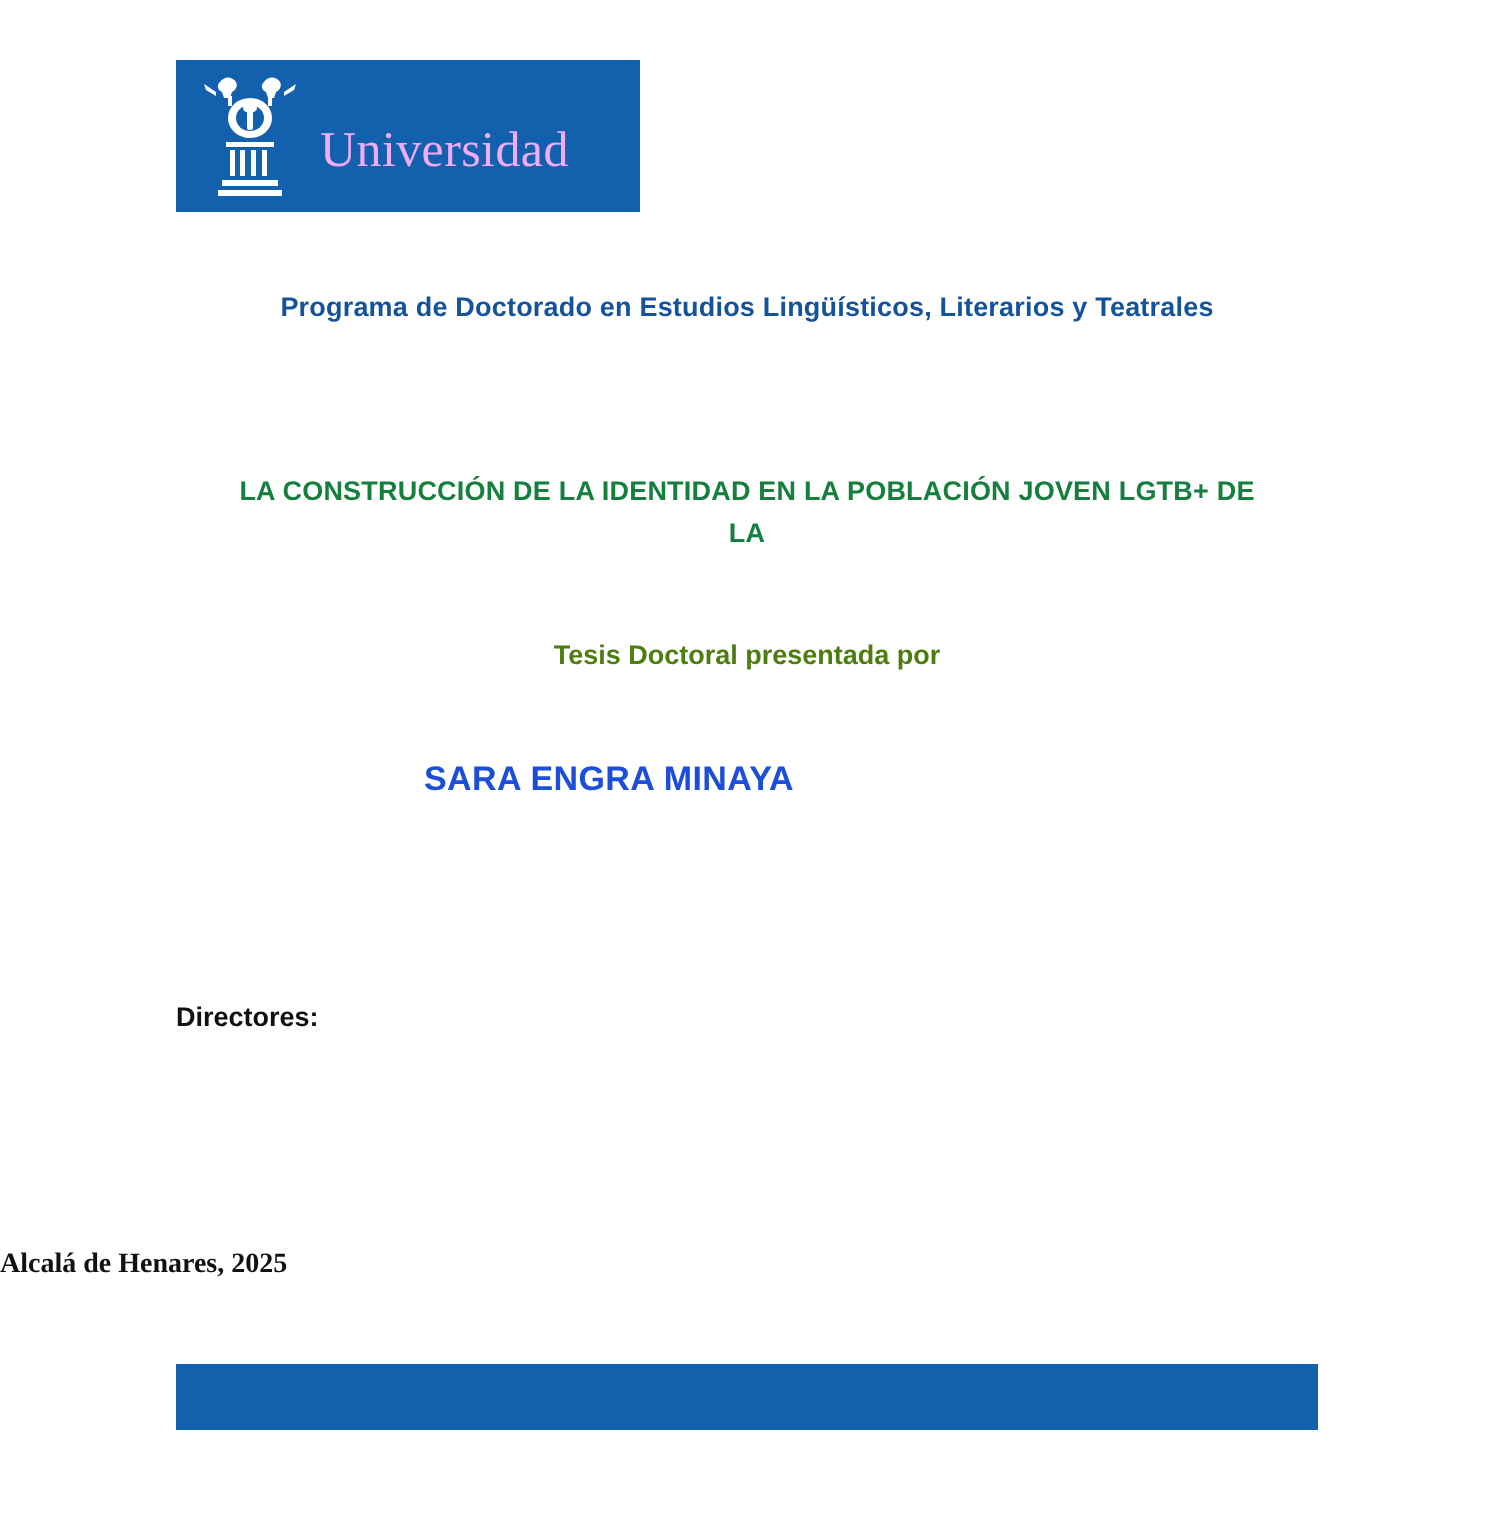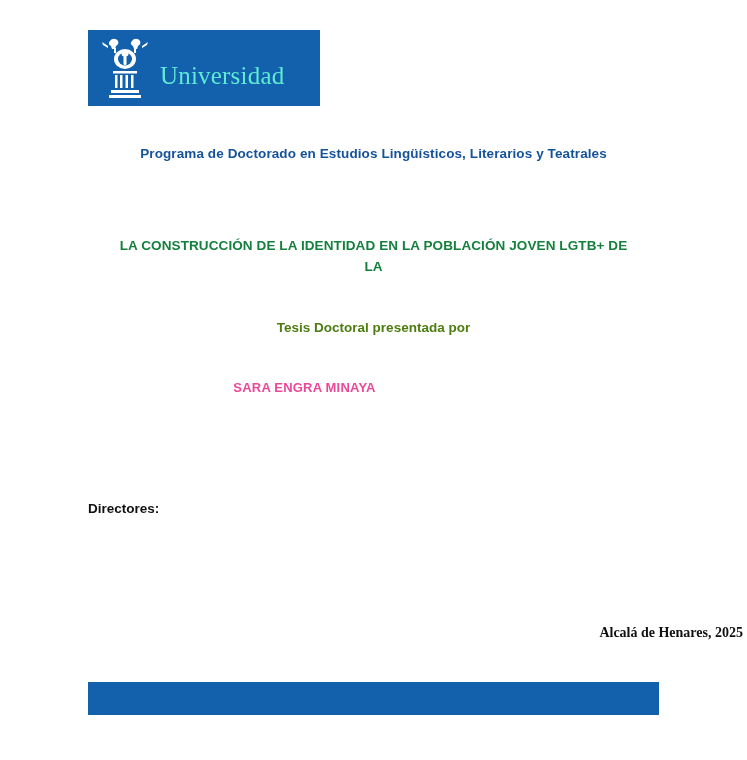--- a/index.html
+++ b/index.html
@@ -37,21 +37,21 @@
     padding-left: 8px;
   }
   .logo-crest {
     width: 58px;
     height: 68px;
     flex: 0 0 58px;
     position: relative;
   }
   .logo-text {
     margin-left: 6px;
-    color: #5eead4;
+    color: #f0abfc;
     font-family: "Liberation Serif", serif;
     line-height: 1.05;
     margin-top: 16px;
   }
   .logo-text .l1 {
     display: block;
     font-size: 25px;
     letter-spacing: 0.2px;
   }
   .logo-text .l2 {
@@ -101,22 +101,22 @@
   }
 
   .author {
     position: absolute;
     left: 0;
     top: 380px;
     width: 609px;
     text-align: center;
     font-family: "Liberation Sans", sans-serif;
     font-weight: bold;
-    font-size: 13px;
-    color: #ec4899;
+    font-size: 17px;
+    color: #1d4ed8;
     letter-spacing: 0.2px;
   }
 
   .directors-label {
     position: absolute;
     left: 88px;
     top: 501px;
     font-family: "Liberation Sans", sans-serif;
     font-weight: bold;
     font-size: 13.5px;
@@ -132,21 +132,21 @@
     font-size: 13.5px;
     color: #111111;
     letter-spacing: 0.1px;
   }
 
   .place-date {
     position: absolute;
     left: 0;
     top: 625px;
     width: 743px;
-    text-align: right;
+    text-align: left;
     font-family: "Liberation Serif", serif;
     font-weight: bold;
     font-size: 14px;
     color: #111111;
   }
 
   .bottom-bar {
     position: absolute;
     left: 88px;
     top: 682px;

